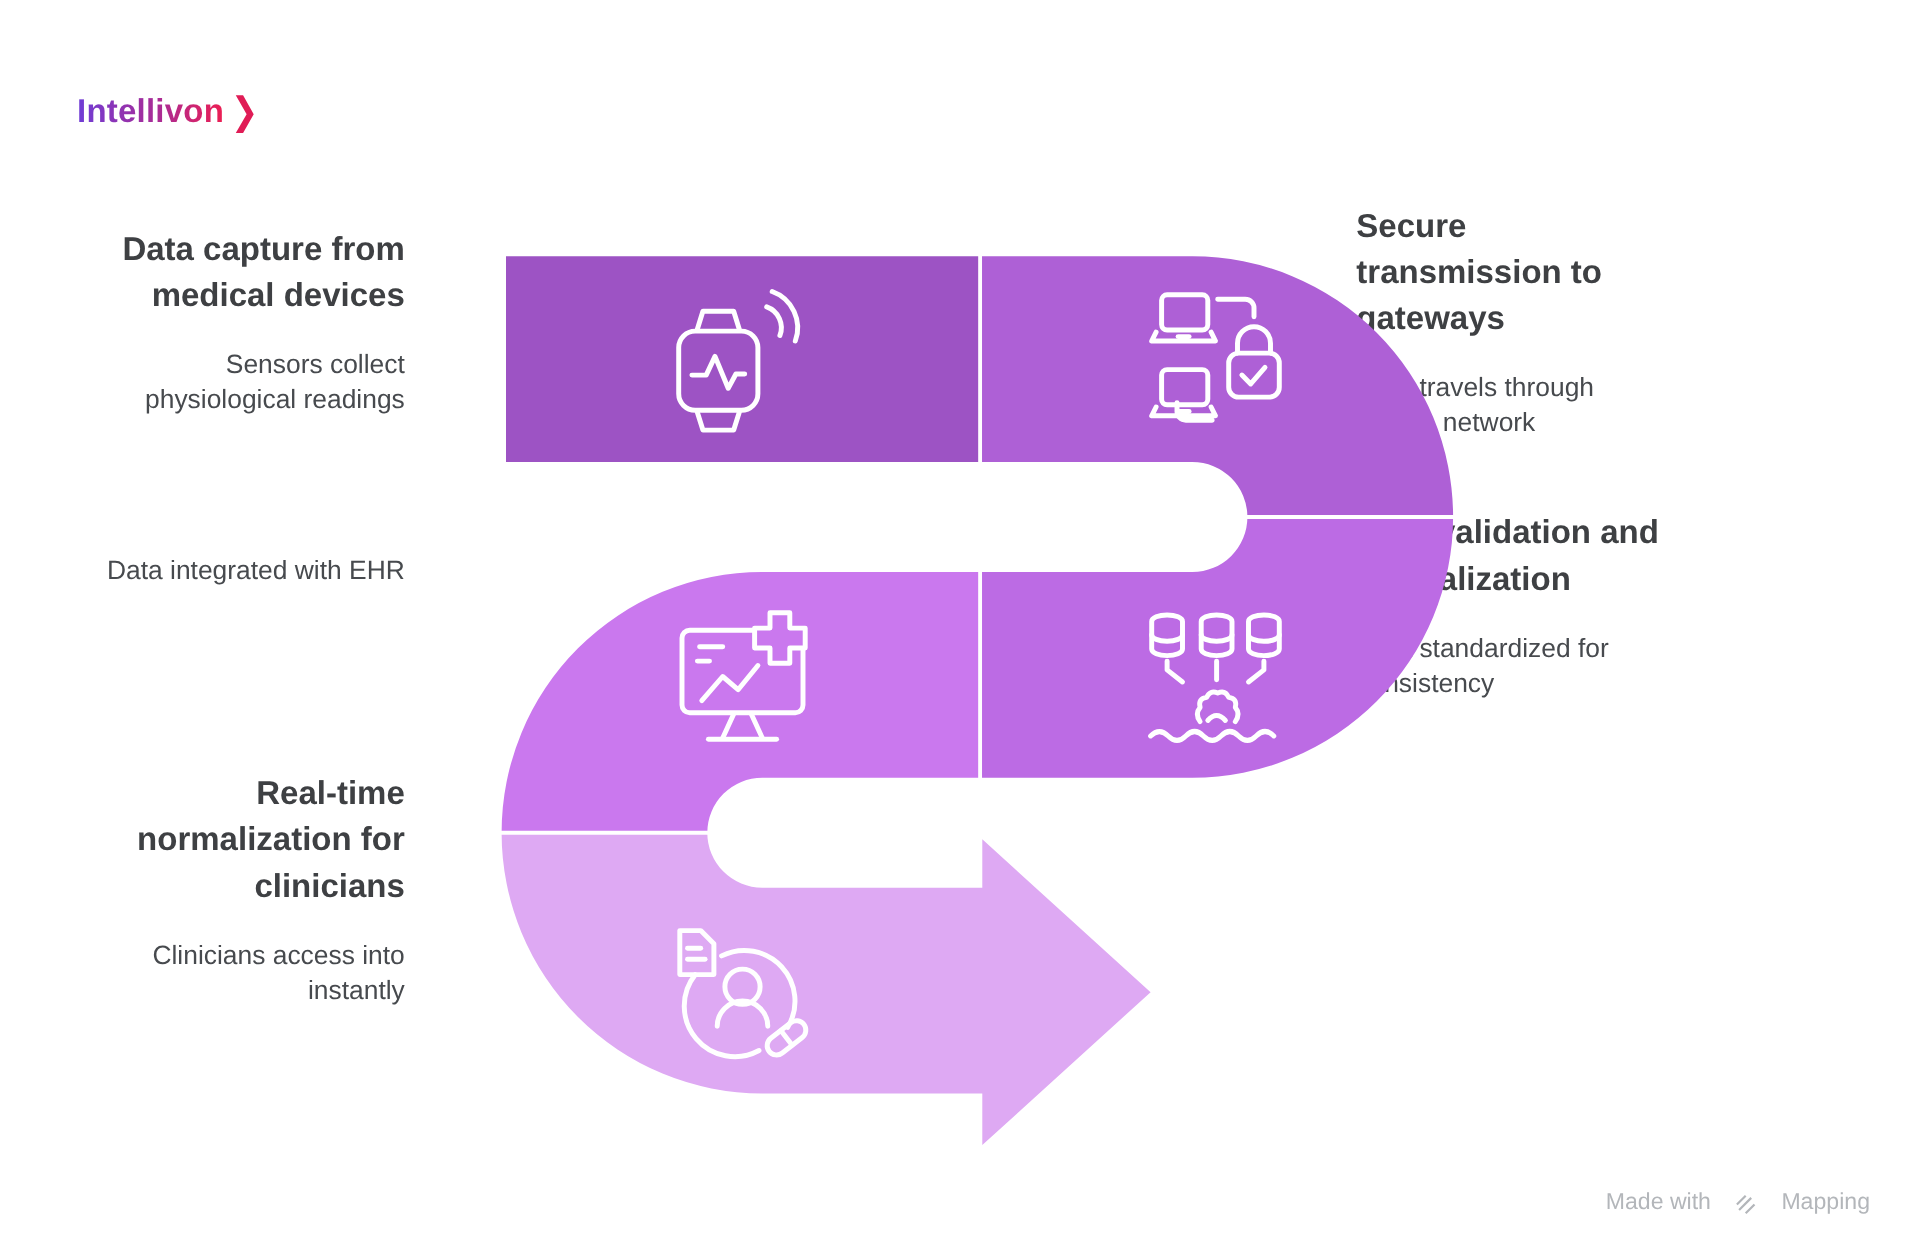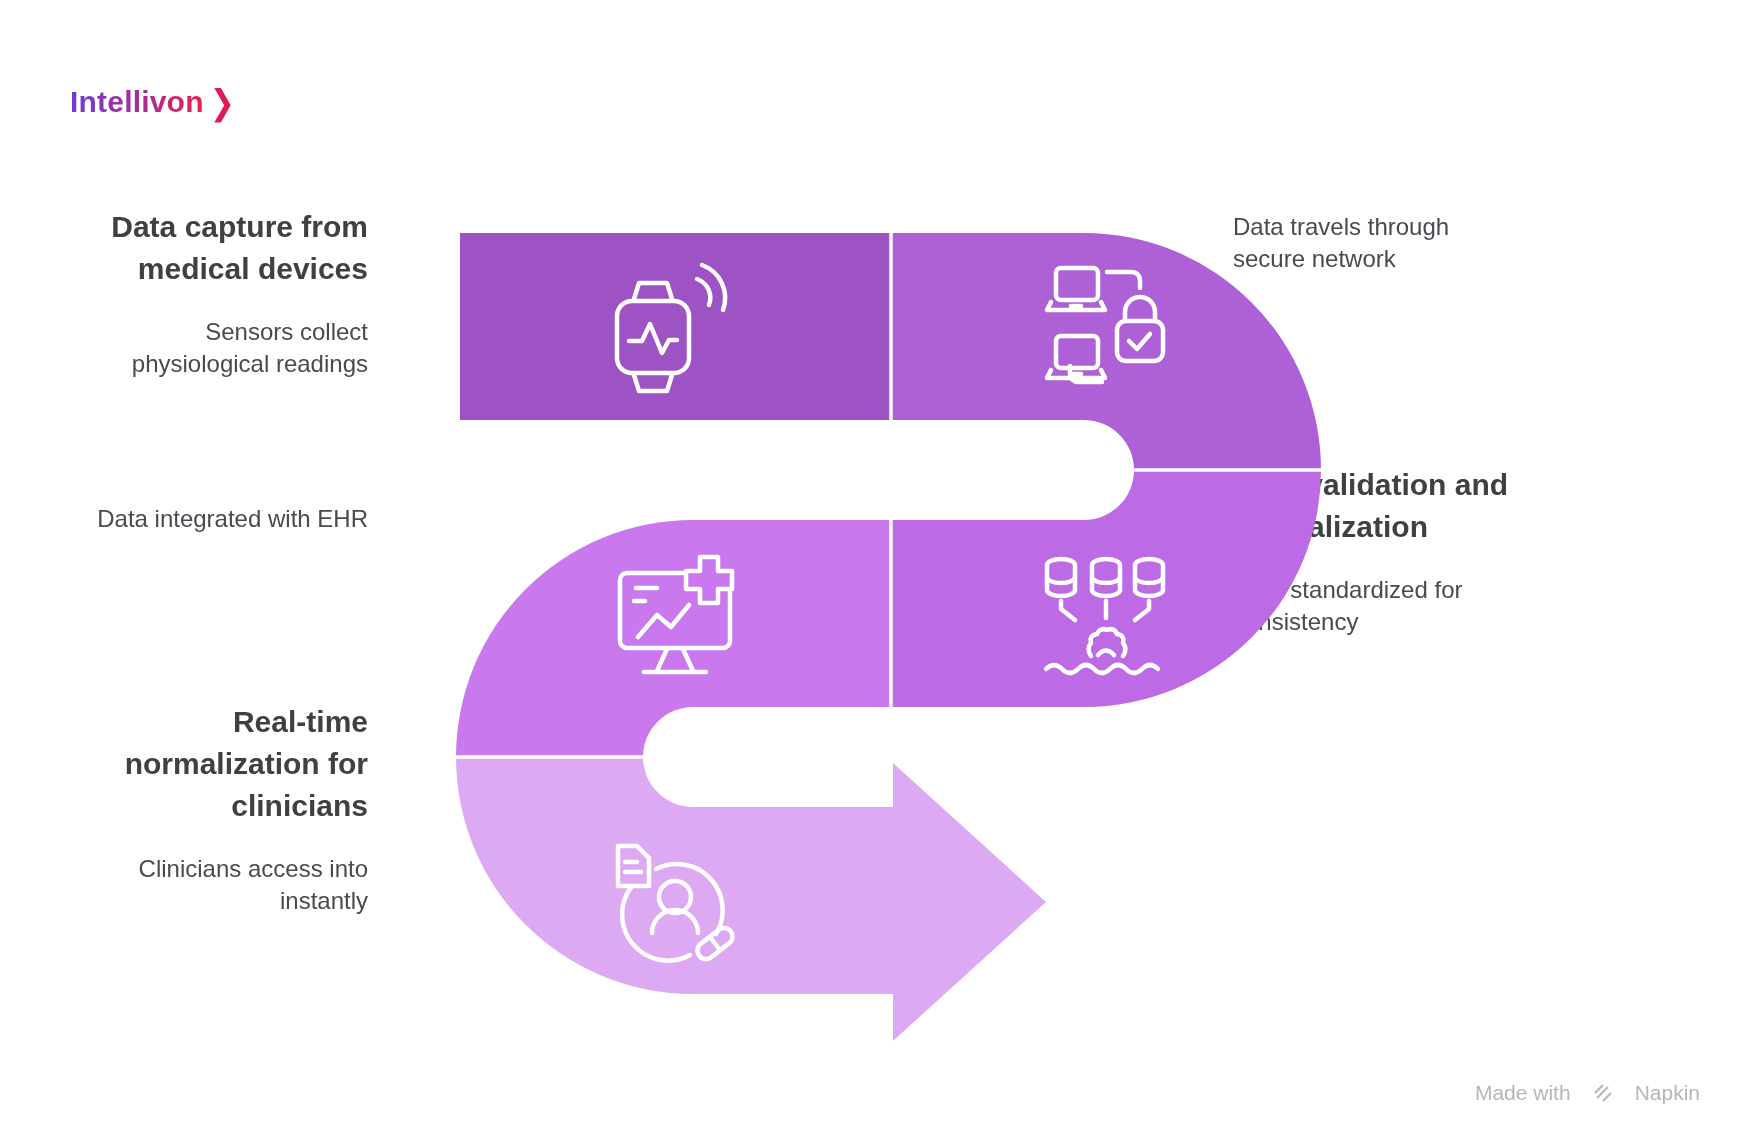--- a/index.html
+++ b/index.html
@@ -29,21 +29,21 @@
   .pos-r1 p{width:262px;}
   .pos-r2 p{width:300px;}
 
   svg.flow{position:absolute;left:0;top:0;}
   svg.flow .ic{stroke:#fff;stroke-width:4.5;fill:none;stroke-linecap:round;stroke-linejoin:round;}
   svg.flow .div{stroke:#fff;stroke-width:3.5;fill:none;}
 
   
   .footer{position:absolute;right:54px;bottom:40px;display:flex;align-items:center;gap:8px;
           font-size:21px;color:#b3b6ba;}
-  .footer a{color:#b3b6ba;text-decoration:none;display:flex;align-items:center;gap:22px;}
+  .footer a{color:#b3b6ba;text-decoration:none;display:flex;align-items:flex-end;gap:22px;}
 </style>
 </head>
 <body>
 
 <div class="canvas">
 
   <div class="logo">
     <span class="word">Intellivon</span>
     <span class="chev">❯</span>
   </div>
@@ -59,20 +59,21 @@
     <p>Data integrated with EHR</p>
   </div>
 
   <div class="tb tb-left pos-l3">
     <h2>Real-time normalization for clinicians</h2>
     <div class="gap"></div>
     <p>Clinicians access into instantly</p>
   </div>
 
   <div class="tb tb-right pos-r1">
+    <h2>Secure transmission to gateways</h2>
     <div class="gap"></div>
     <p>Data travels through secure network</p>
   </div>
 
   <div class="tb tb-right pos-r2">
     <h2>Data validation and normalization</h2>
     <div class="gap"></div>
     <p>Data standardized for consistency</p>
   </div>
 
@@ -154,17 +155,17 @@
       <path d="M682,937 L692,950"></path>
     </g>
   </svg>
 
   <div class="footer">
     <a>
       <span>Made with</span>
       <svg width="20" height="20" viewBox="0 0 20 20">
         <path d="M4,15 L15,4 M2,10 L10,2 M10,18 L18,10" stroke="#b3b6ba" stroke-width="2" fill="none"></path>
       </svg>
-      <span>Napkin</span>
+      <span>Mapping</span>
     </a>
   </div>
 
 </div>
 
 </body></html>

